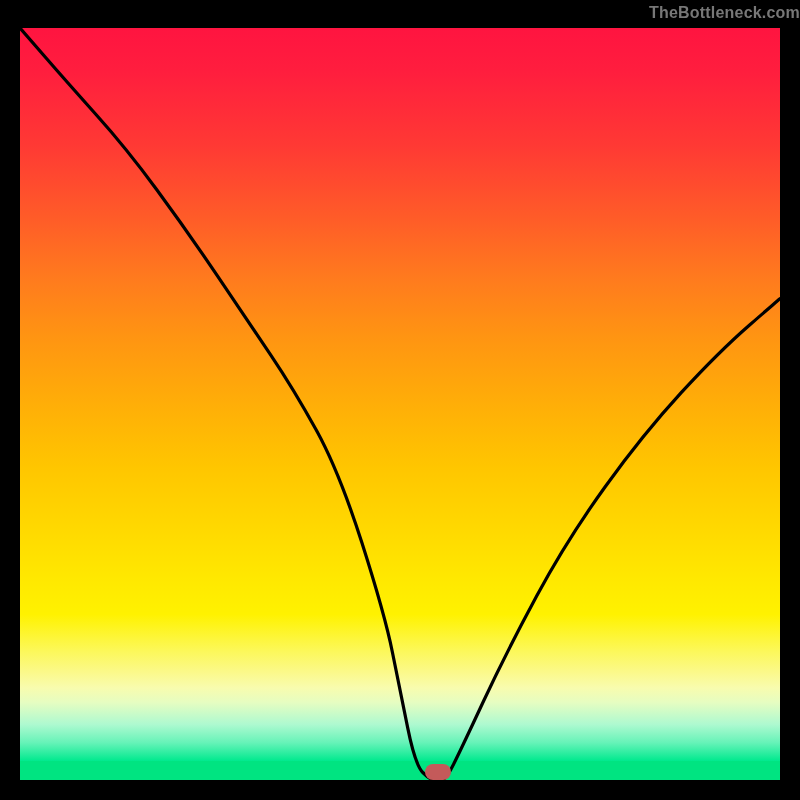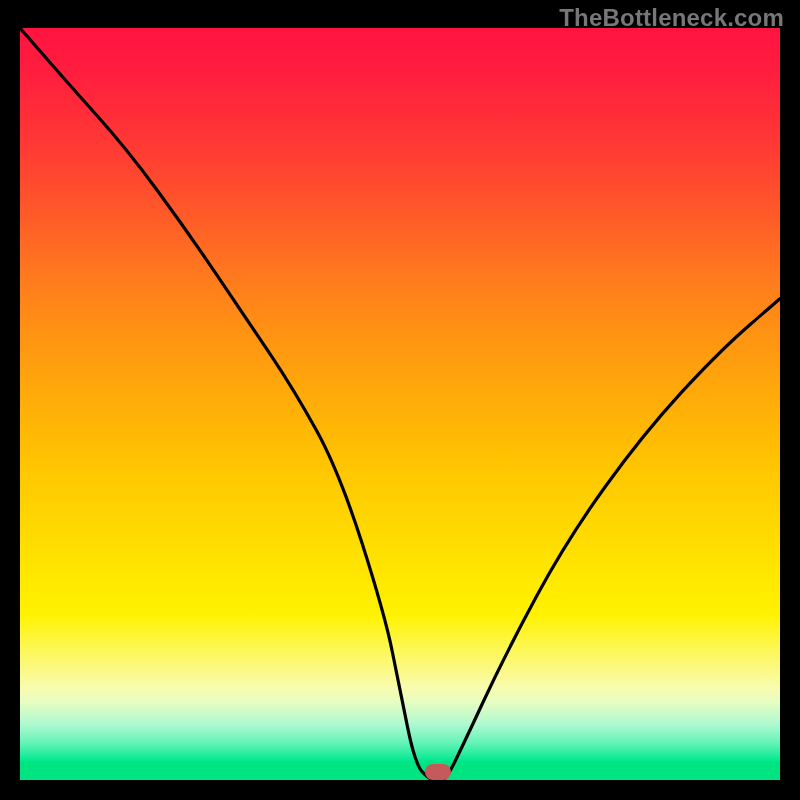--- a/index.html
+++ b/index.html
@@ -13,23 +13,23 @@
   }
   .frame {
     position: relative;
     width: 800px;
     height: 800px;
     background: #000;
   }
   .watermark {
     position: absolute;
     top: 4px;
-    right: 16px;
+    right: 0;
     color: #777;
-    font-size: 24px;
+    font-size: 16px;
     font-weight: 600;
     letter-spacing: 0.2px;
     z-index: 10;
   }
   .plot {
     position: absolute;
     left: 20px;
     top: 28px;
     width: 760px;
     height: 752px;

